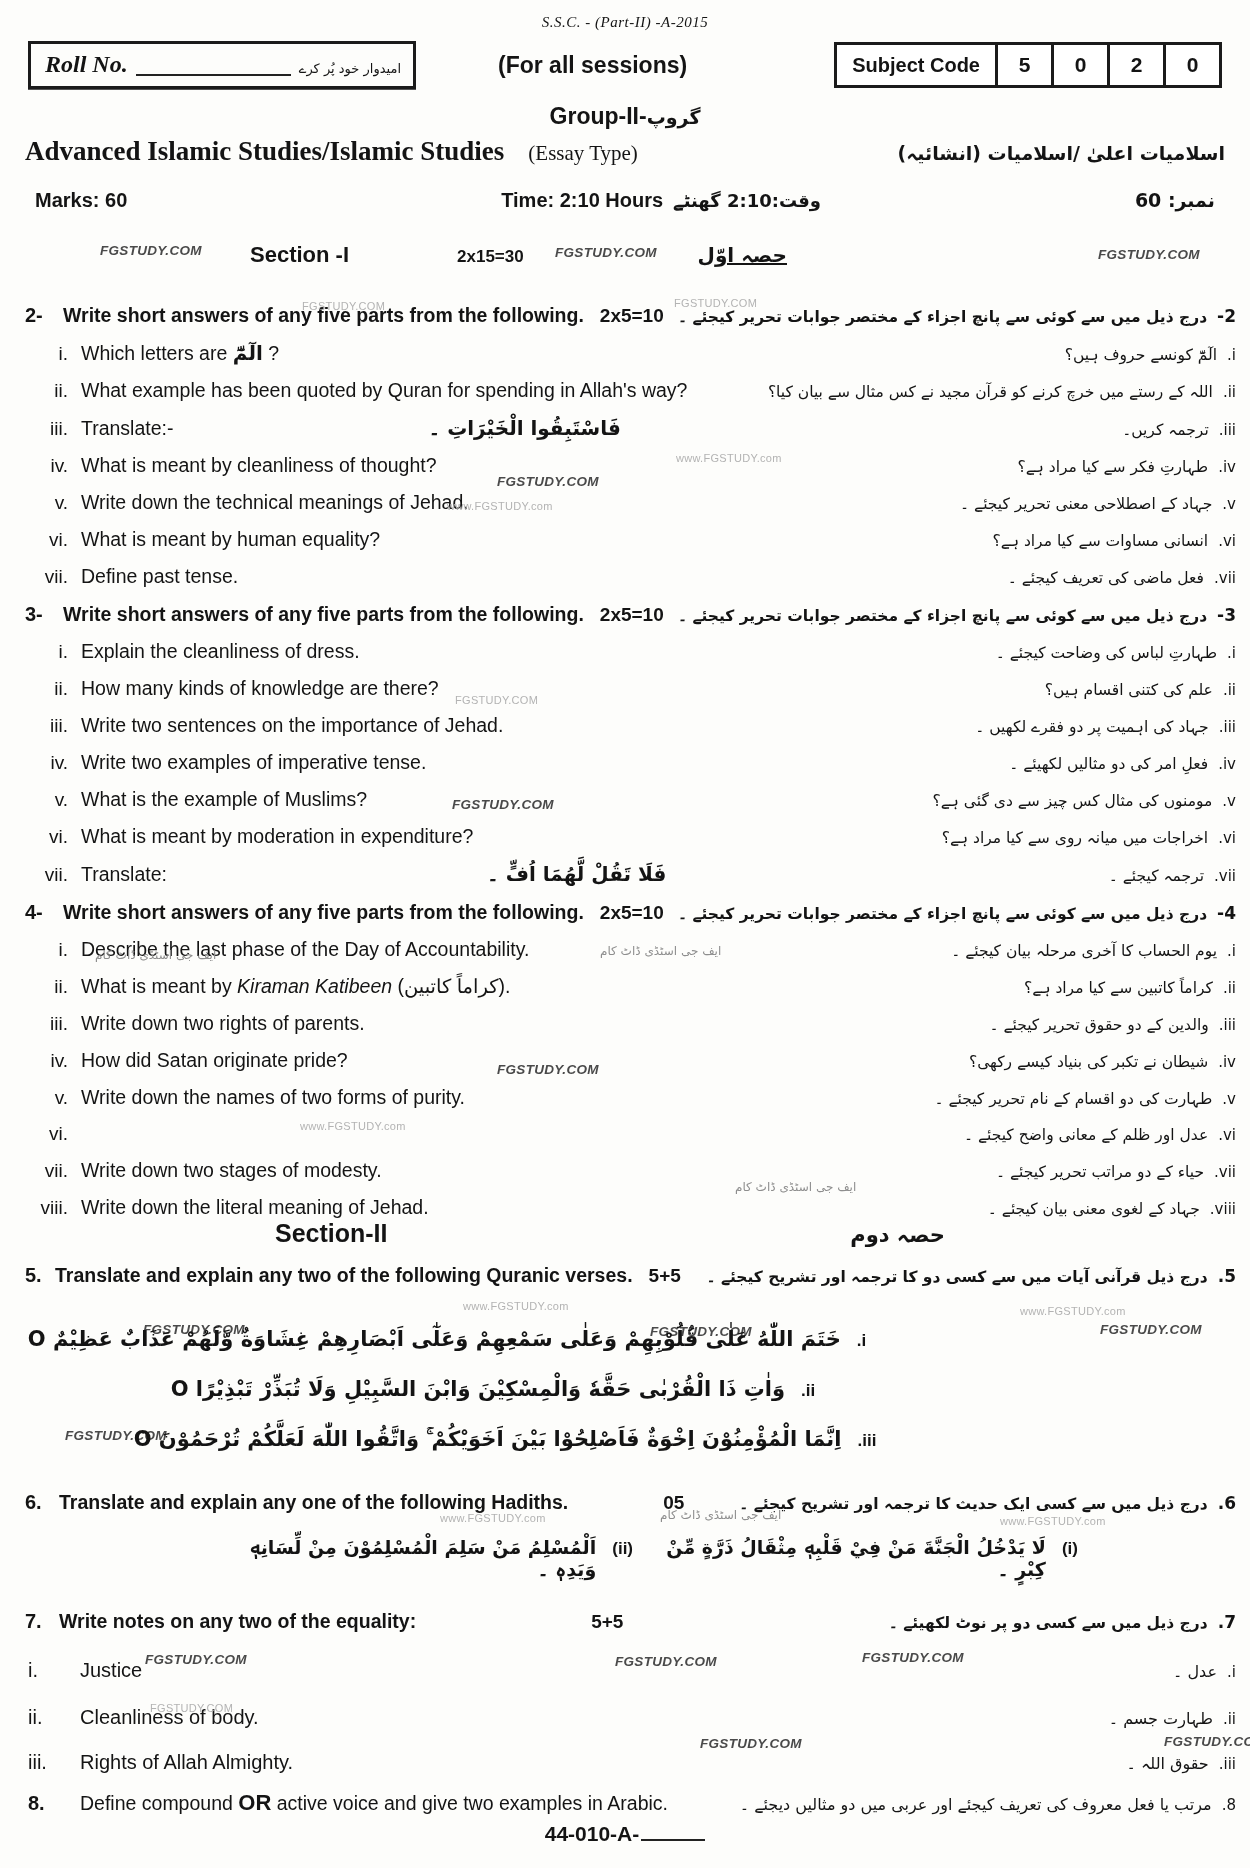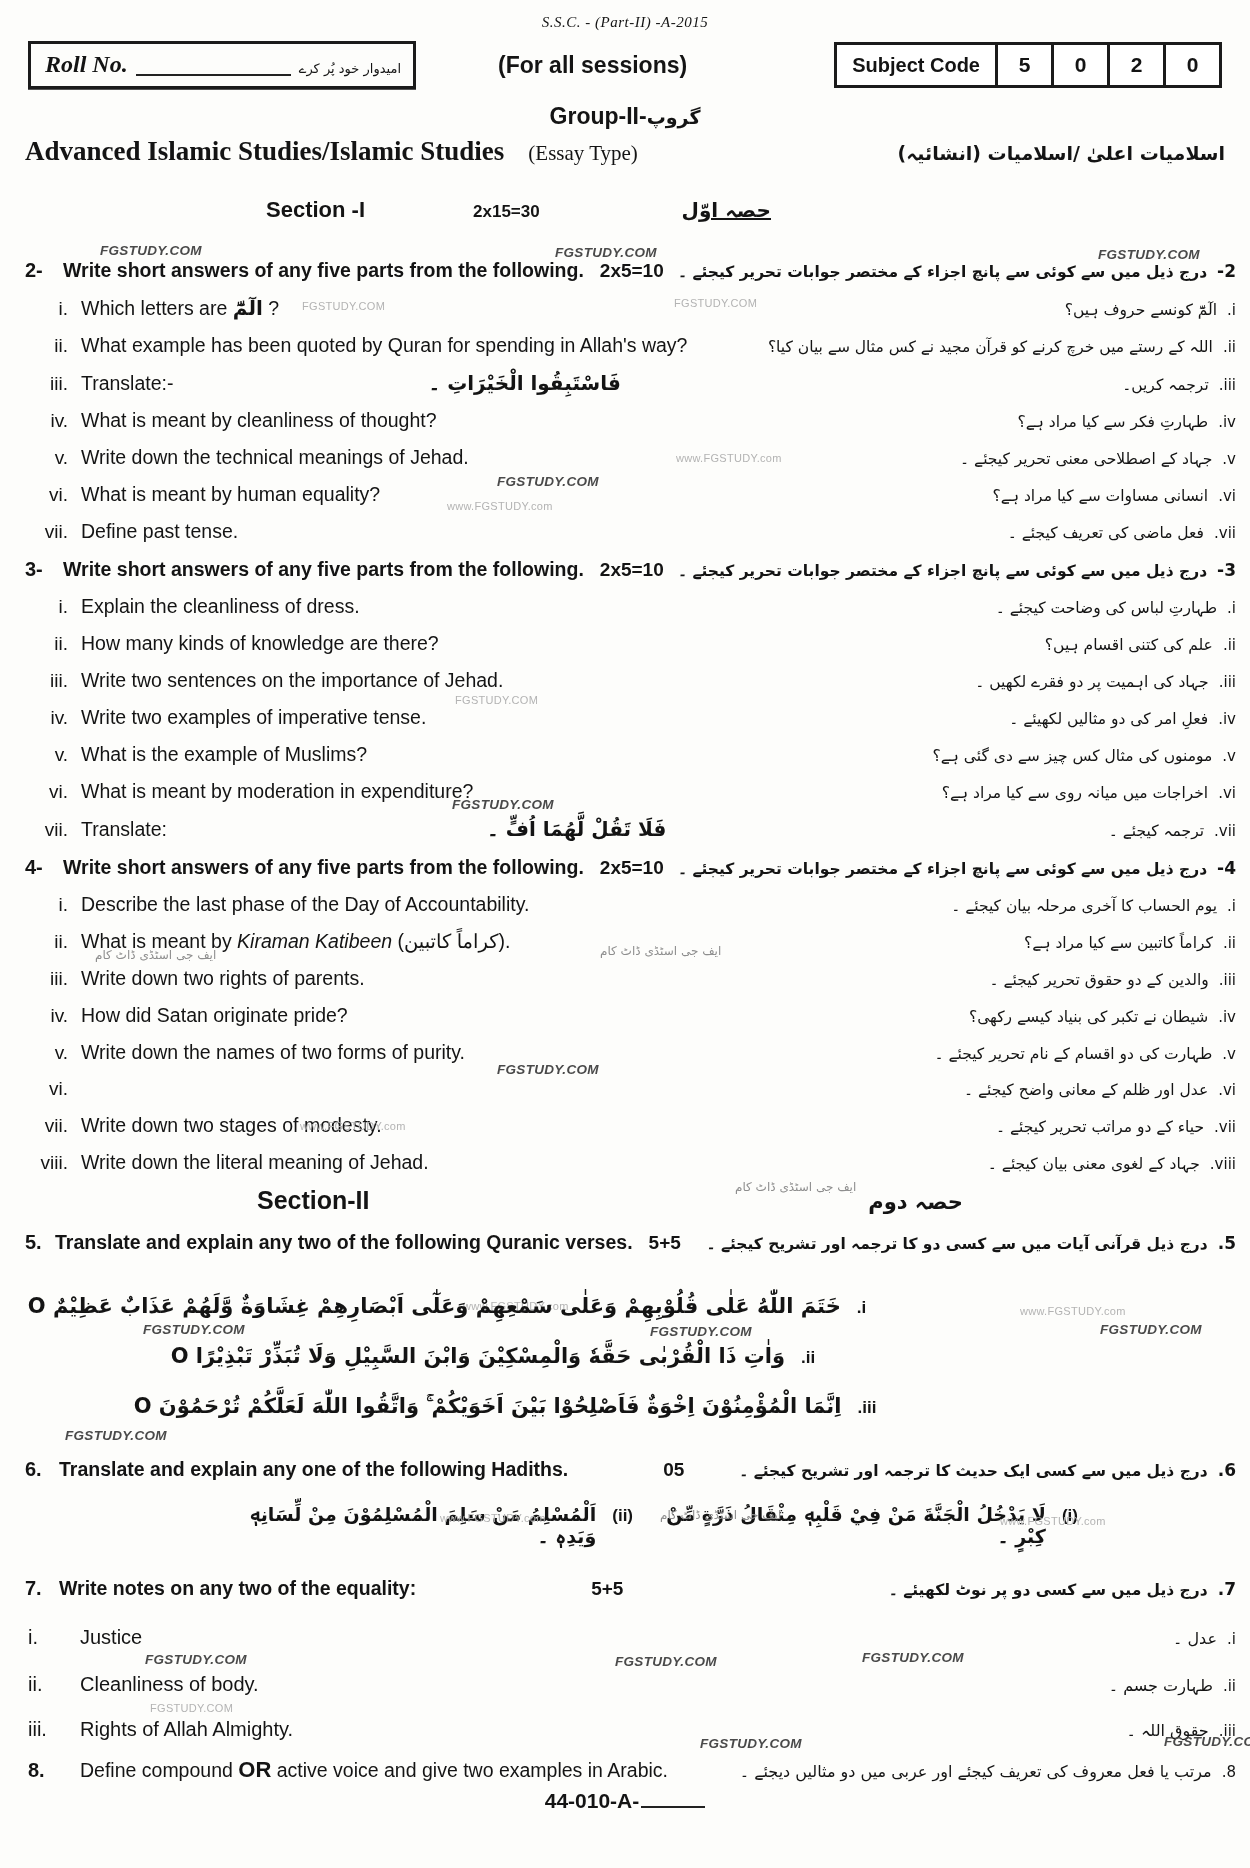--- a/index.html
+++ b/index.html
@@ -34,21 +34,21 @@
   .title-type{font-family:"Liberation Serif",serif;font-weight:normal;font-size:21px;margin-left:24px;}
   .title-ur{font-size:19px;font-weight:bold;}
 
   .marks-row{display:flex;align-items:baseline;padding:0 35px;margin-top:22px;}
   .marks-en{font-weight:bold;font-size:20px;}
   .time-block{margin:0 auto;display:flex;gap:10px;align-items:baseline;font-weight:bold;
               font-size:20px;transform:translateX(30px);}
   .time-block .ur{font-size:18px;}
   .number-ur{font-weight:bold;font-size:19px;}
 
-  .sec1-row{display:flex;align-items:baseline;margin-top:30px;padding:0 51px;}
+  .sec1-row{display:flex;align-items:baseline;margin-top:30px;padding:0 35px;}
   .sec1-title{margin-left:215px;font-weight:bold;font-size:22px;}
   .sec1-marks{margin-left:108px;font-weight:bold;font-size:17px;}
   .sec1-ur{margin-left:auto;margin-right:428px;font-weight:bold;font-size:20px;text-decoration:underline;}
 
   .qrow{display:flex;align-items:baseline;padding:0 14px 0 25px;margin-top:36px;}
   .qrow.tight{margin-top:15px;}
   .qnum{font-weight:bold;font-size:20px;width:38px;flex:none;}
   .qen{font-weight:bold;font-size:19.5px;white-space:nowrap;}
   .qmarks{font-weight:bold;font-size:19px;margin-left:16px;}
   .qur{margin-left:auto;display:flex;gap:10px;align-items:baseline;font-weight:bold;
@@ -56,21 +56,21 @@
   .qur .qn{font-size:17px;}
 
   .item{display:flex;align-items:baseline;padding:0 14px 0 25px;margin-top:14px;}
   .inum{width:56px;flex:none;text-align:right;padding-right:13px;font-size:19px;box-sizing:border-box;}
   .ien{font-size:19.5px;white-space:nowrap;}
   .ien i{font-size:19.5px;}
   .iar{font-family:"DejaVu Sans",sans-serif;font-weight:bold;font-size:20px;direction:rtl;unicode-bidi:isolate;}
   .iur{margin-left:auto;display:flex;gap:10px;align-items:baseline;font-size:15.5px;white-space:nowrap;}
   .inum-ur{font-size:15px;}
 
-  .sec2-row{display:flex;align-items:baseline;margin-top:12px;padding:0 35px;}
+  .sec2-row{display:flex;align-items:baseline;padding:0 53px;}
   .sec2-title{margin-left:222px;font-weight:bold;font-size:25px;}
   .sec2-ur{margin-left:auto;margin-right:252px;font-weight:bold;font-size:21px;}
 
   .verse{position:relative;display:flex;direction:rtl;gap:16px;align-items:baseline;
          width:fit-content;margin:26px auto 0;}
   .verse .vnum{font-size:17px;font-weight:bold;}
   .verse .var{font-family:"DejaVu Sans",sans-serif;font-weight:bold;font-size:21px;}
   .v1{top:0;left:-178px;margin-top:40px;}
   .v2{left:-132px;}
   .v3{left:-120px;}
@@ -156,20 +156,28 @@
     <span>Group-II-</span><span class="ur">گروپ</span>
   </div>
 
   <div class="title-row">
     <div>
       <span class="title-en">Advanced Islamic Studies/Islamic Studies</span><span class="title-type">(Essay Type)</span>
     </div>
     <div class="title-ur ur">اسلامیات اعلیٰ /اسلامیات (انشائیہ)</div>
   </div>
 
+  <div class="marks-row">
+    <span class="marks-en">Marks: 60</span>
+    <span class="time-block">
+      <span>Time: 2:10 Hours</span>
+      <span class="ur">وقت:2:10 گھنٹے</span>
+    </span>
+    <span class="number-ur ur">نمبر: 60</span>
+  </div>
 
   <div class="sec1-row">
     <span class="sec1-title">Section -I</span>
     <span class="sec1-marks">2x15=30</span>
     <span class="sec1-ur ur">حصہ اوّل</span>
   </div>
 
   <div class="qrow">
     <span class="qnum">2-</span>
     <span class="qen">Write short answers of any five parts from the following.</span>

